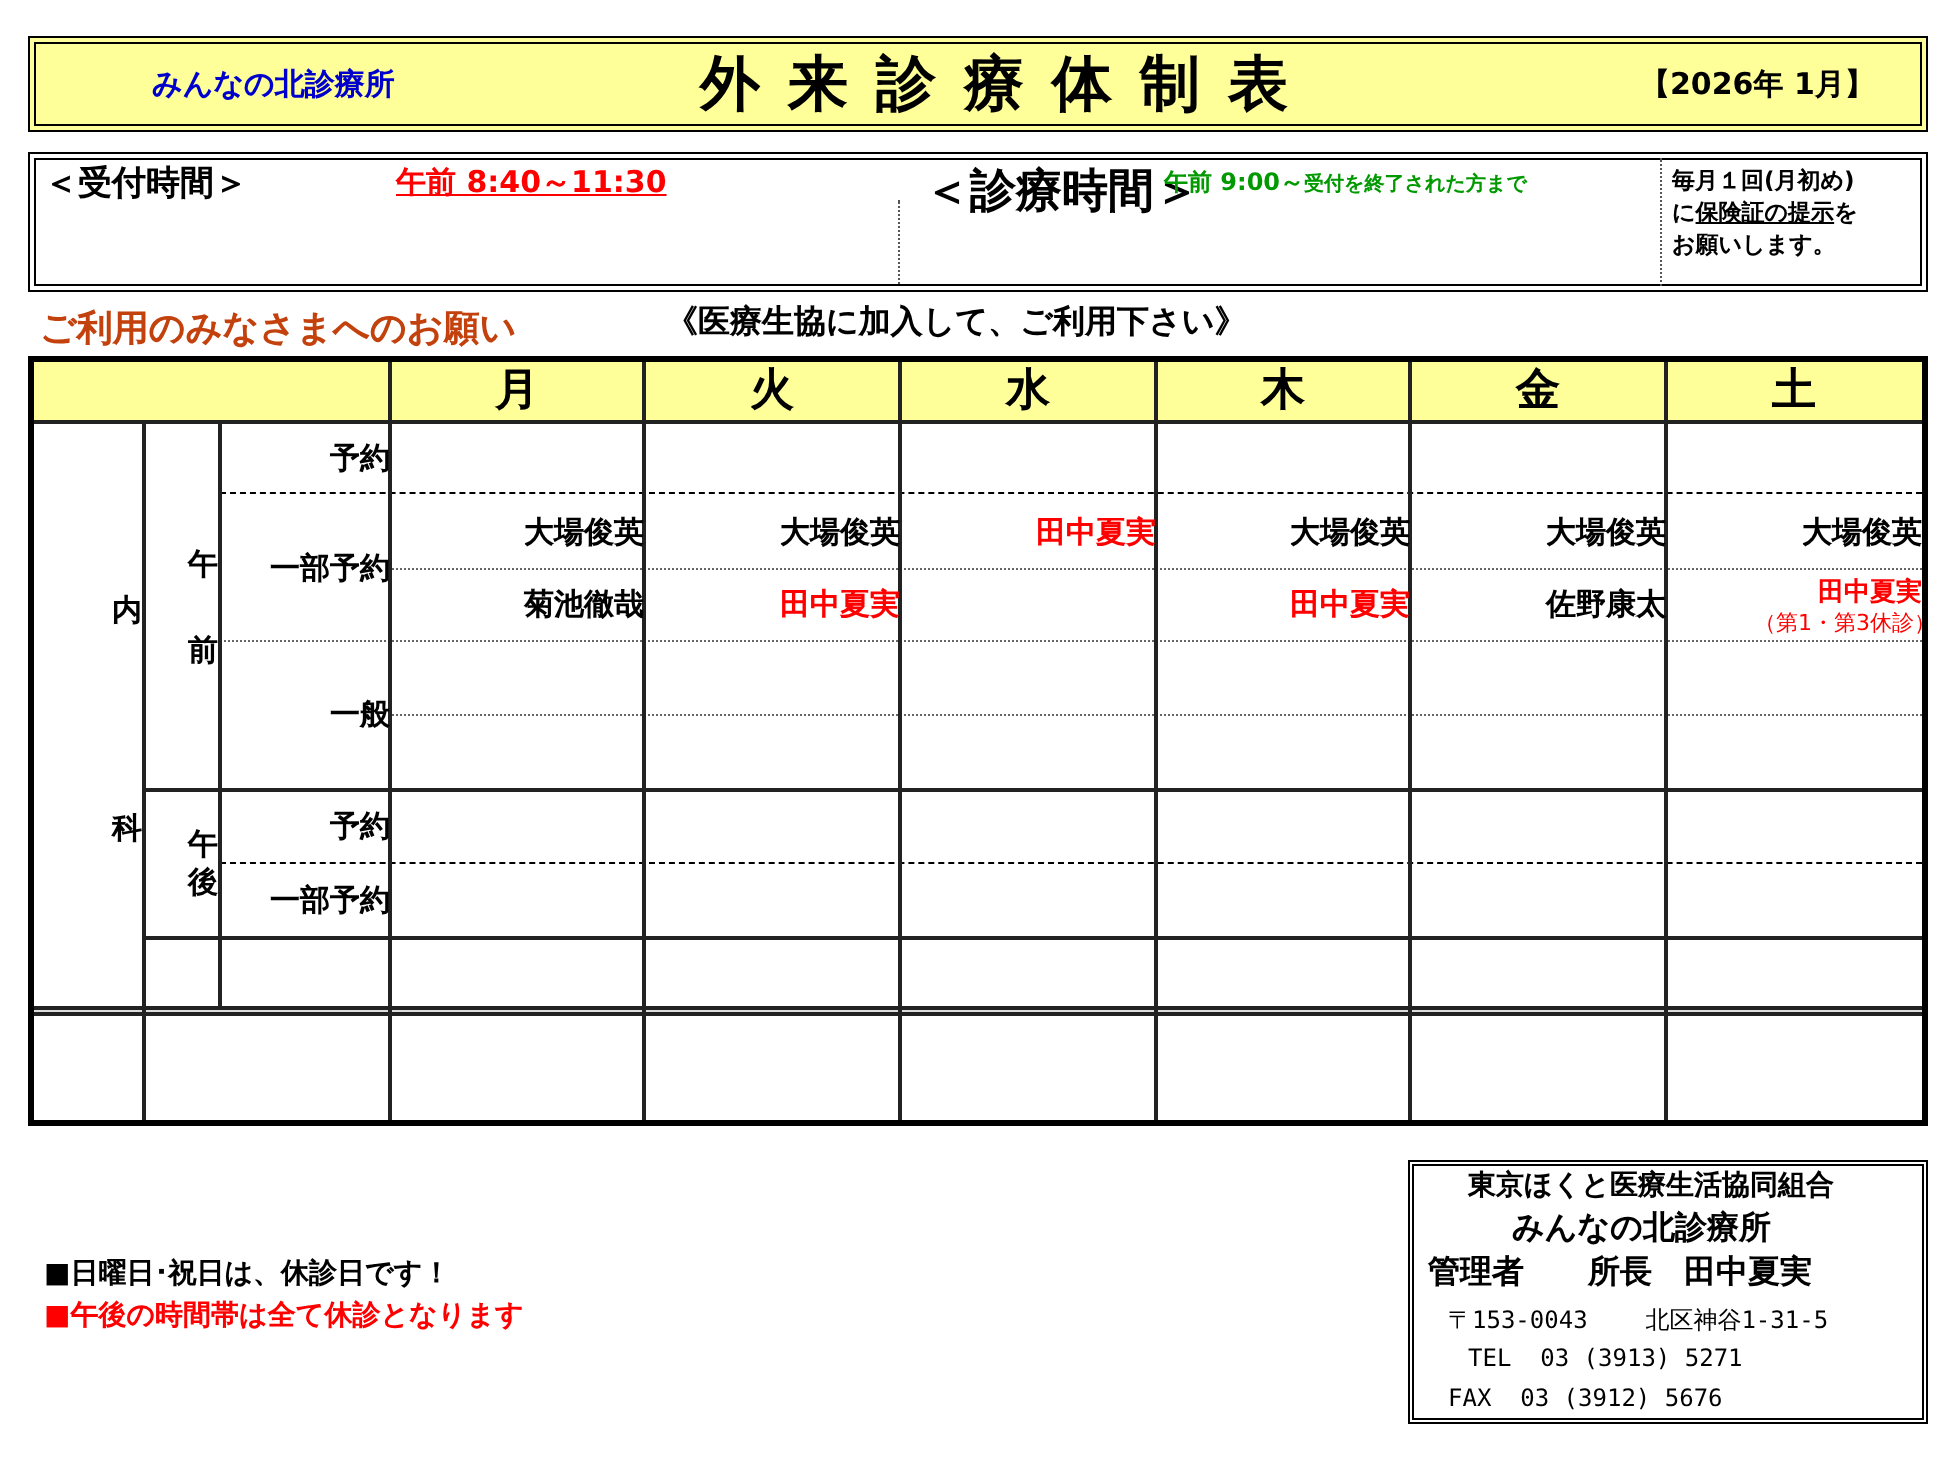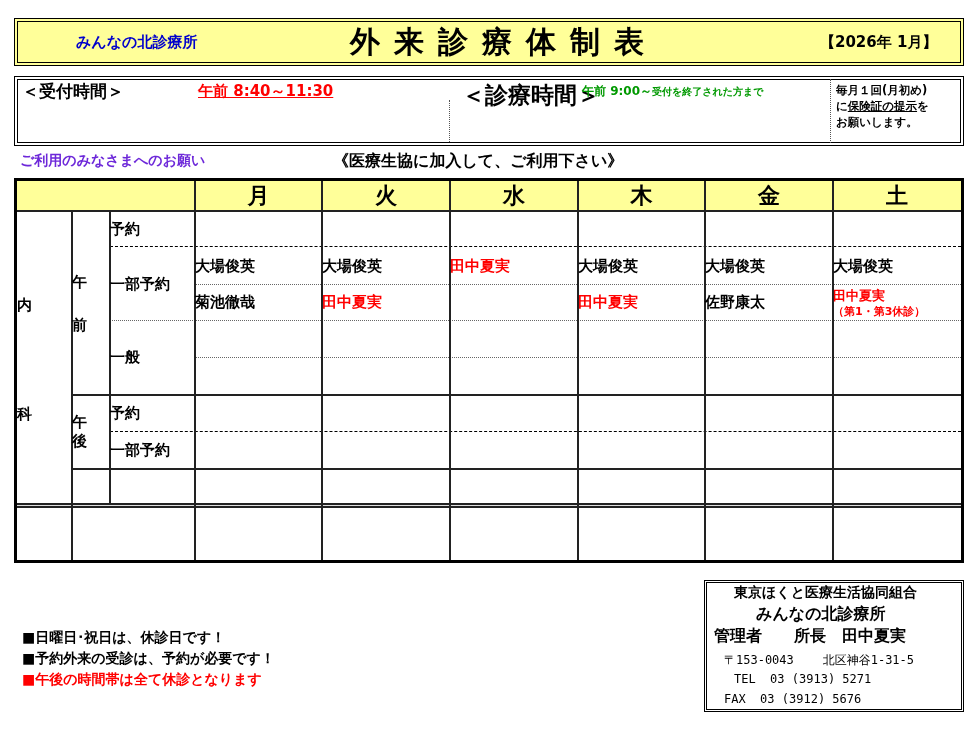--- a/index.html
+++ b/index.html
@@ -20,33 +20,33 @@
   .hours-sep2 { left: 830px; top: 79px; height: 64px; border-left: 1px dotted #555; }
   .reception-label { left: 22px; top: 80px; font-size: 17px; font-weight: bold; }
   .reception-time { left: 198px; top: 82px; font-size: 15px; font-weight: bold; color: #ff0000; text-decoration: underline; }
   .consult-label { left: 462px; top: 80px; font-size: 23px; font-weight: bold; }
   .consult-time { left: 582px; top: 83px; font-size: 12px; font-weight: bold; color: #009900; }
   .consult-time .small { font-size: 10px; }
   .insurance-note { left: 836px; top: 82px; font-size: 11.5px; font-weight: bold; line-height: 16px; }
   .insurance-note u { text-decoration: underline; margin-top: 33px; }
 
   
-  .request-label { left: 20px; top: 152px; font-size: 14px; color: #6d28d9; font-weight: bold; }
+  .request-label { left: 20px; top: 152px; font-size: 18px; color: #c2410c; font-weight: bold; }
   .coop-message { left: 333px; top: 151px; font-size: 16px; color: #000000; font-weight: bold; }
 
   
   .sched { left: 14px; top: 178px; width: 950px; height: 385px; border: 3px solid #000; background:#fff; }
   .hline, .vline { position: absolute; }
   .hline.solid { border-top: 2px solid #222; }
   .hline.dashed { border-top: 1px dashed #000; }
   .hline.dotted { border-top: 1px dotted #666; }
   .vline { border-left: 2px solid #222; }
   .head-bg { left: 17px; top: 181px; width: 944px; height: 30px; background: #ffff99; }
   .day-head { top: 181px; height: 30px; font-size: 22px; font-weight: bold; text-align: center; line-height: 30px; }
-  .cell-text { font-size: 15px; font-weight: bold; text-align: left; }
+  .cell-text { font-size: 15px; font-weight: bold; text-align: right; }
   .red { color: #ff0000; }
   .double-line { left: 17px; top: 503px; width: 944px; height: 5px; border-top: 2px solid #222; border-bottom: 2px solid #222; background: #ddd; }
 
   
   .notes { left: 22px; top: 627px; font-size: 14px; font-weight: bold; line-height: 21px; }
   .notes .red { color: #ff0000; }
 
   
   .addr-box { left: 704px; top: 580px; width: 260px; height: 132px; border: 3px double #000; }
   .addr-coop { left: 734px; top: 584px; font-size: 14px; font-weight: bold; }
@@ -130,25 +130,24 @@
 <div class="abs cell-text" style="left:578px;top:257px;width:127px;">大場俊英</div>
 <div class="abs cell-text" style="left:705px;top:257px;width:128px;">大場俊英</div>
 <div class="abs cell-text" style="left:833px;top:257px;width:128px;">大場俊英</div>
 
 <div class="abs cell-text" style="left:195px;top:293px;width:127px;">菊池徹哉</div>
 <div class="abs cell-text red" style="left:322px;top:293px;width:128px;">田中夏実</div>
 <div class="abs cell-text" style="left:450px;top:293px;width:128px;"></div>
 <div class="abs cell-text red" style="left:578px;top:293px;width:127px;">田中夏実</div>
 <div class="abs cell-text" style="left:705px;top:293px;width:128px;">佐野康太</div>
 <div class="abs cell-text red" style="left:833px;top:287px;width:128px;font-size:13px;">田中夏実</div>
-<div class="abs cell-text red" style="left:833px;top:304px;width:135px;font-size:11px;font-weight:bold;">（第1・第3休診）</div>
+<div class="abs cell-text red" style="left:833px;top:304px;width:135px;font-size:11px;font-weight:normal;">（第1・第3休診）</div>
 
 <div class="abs notes">
   <div>■日曜日･祝日は、休診日です！</div>
-  <div>■予約外来の受診は、予約が必要です！</div>
   <div class="red">■午後の時間帯は全て休診となります</div>
 </div>
 
 <div class="abs addr-box"></div>
 <div class="abs addr-coop">東京ほくと医療生活協同組合</div>
 <div class="abs addr-clinic">みんなの北診療所</div>
 <div class="abs addr-manager">管理者　　所長　田中夏実</div>
 <div class="abs addr-postal">〒153-0043    北区神谷1-31-5</div>
 <div class="abs addr-tel">TEL  03 (3913) 5271</div>
 <div class="abs addr-fax">FAX  03 (3912) 5676</div>

